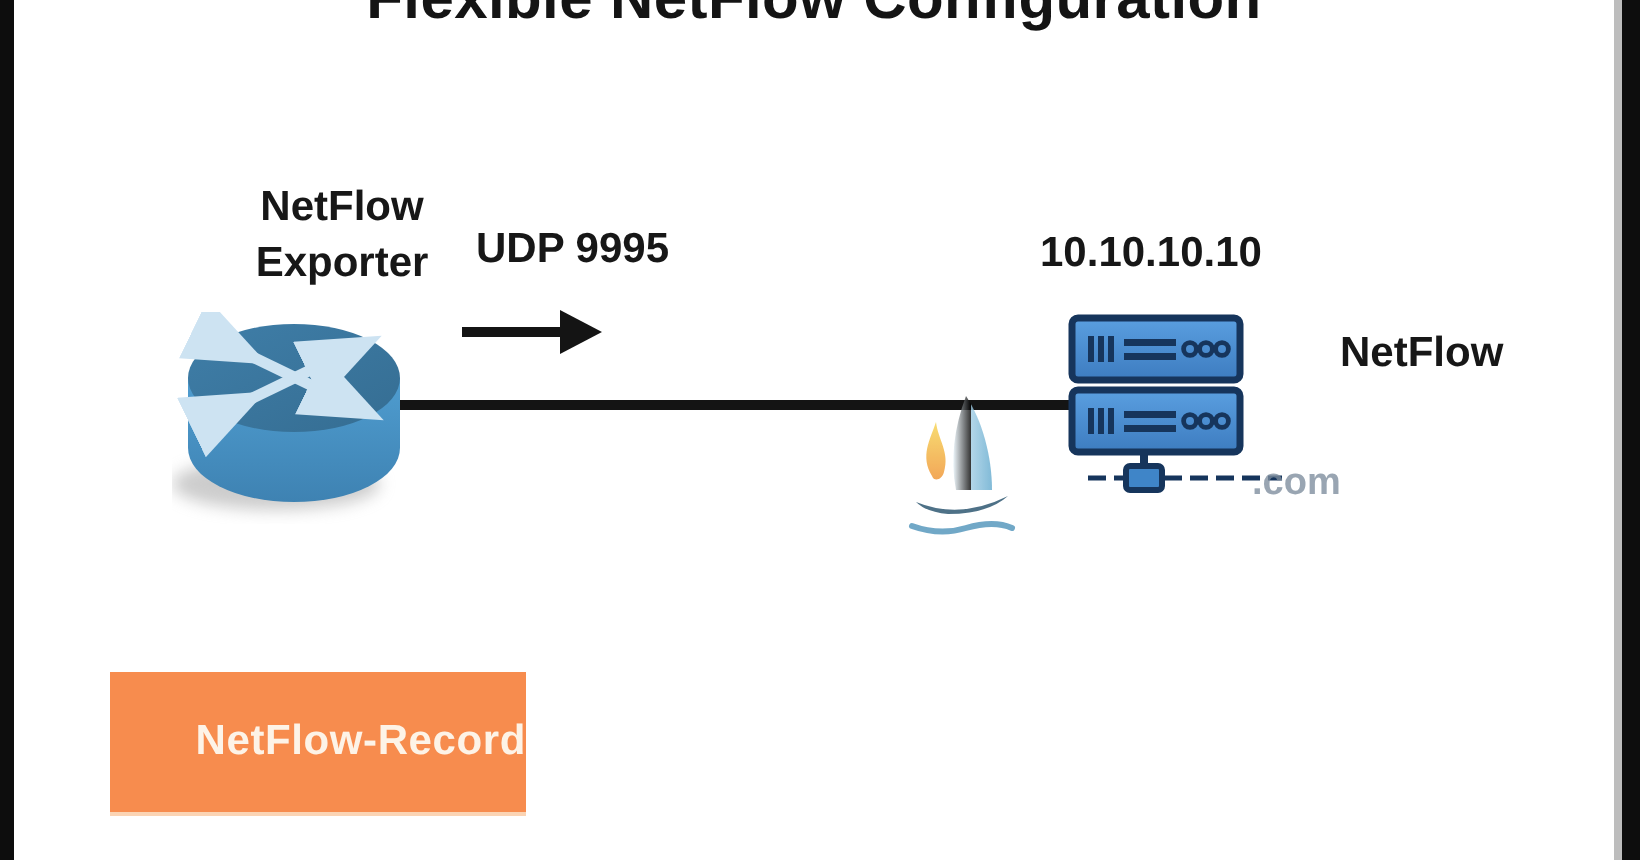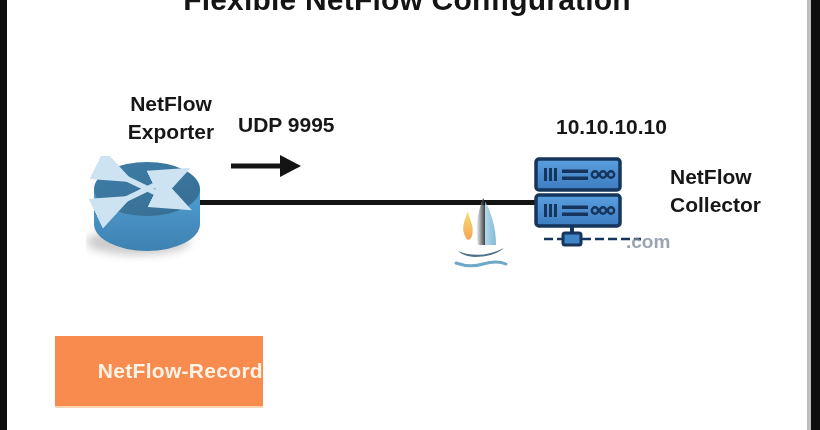--- a/index.html
+++ b/index.html
@@ -39,21 +39,21 @@
     font-weight: bold;
     color: #171717;
     font-size: 21px;
     line-height: 28px;
     white-space: nowrap;
     margin-left: 25px;
   }
   .exporter-label { left: 96px; top: 90px; width: 100px; text-align: center; }
   .udp-label      { left: 213px; top: 111px; }
   .ge-label       { left: 212px; top: 219px; }
-  .ip-label       { left: 531px; top: 113px; text-align: center; }
+  .ip-label       { left: 495px; top: 113px; text-align: center; }
   .collector-label{ left: 645px; top: 163px; text-align: left; }
 
   
   .link-line {
     left: 196px; top: 200px; width: 344px; height: 5px;
     background: #141414;
     border-radius: 2px;
   }
 
   
@@ -174,21 +174,20 @@
       <circle cx="67" cy="54.5" r="3.2"></circle>
       <circle cx="75" cy="54.5" r="3.2"></circle>
       <circle cx="83" cy="54.5" r="3.2"></circle>
     </g>
 
     <rect x="35" y="77" width="18" height="12" rx="2" fill="#3f85c8" stroke="#16355c" stroke-width="3"></rect>
   </svg>
 
   <div class="abs lbl collector-label">
     <div>NetFlow</div>
-    <div>Collector</div>
   </div>
 
   <div class="abs wm" style="left:0; top:0; width:820px; height:430px; pointer-events:none;">
     <svg class="abs" style="left:450px; top:196px;" width="62" height="74" viewBox="0 0 62 74">
       <defs>
         <linearGradient id="flame" x1="0" y1="0" x2="0" y2="1">
           <stop offset="0" stop-color="#f6d34a"></stop>
           <stop offset="1" stop-color="#ef8f2a"></stop>
         </linearGradient>
         <linearGradient id="sail" x1="0" y1="0" x2="1" y2="0">

